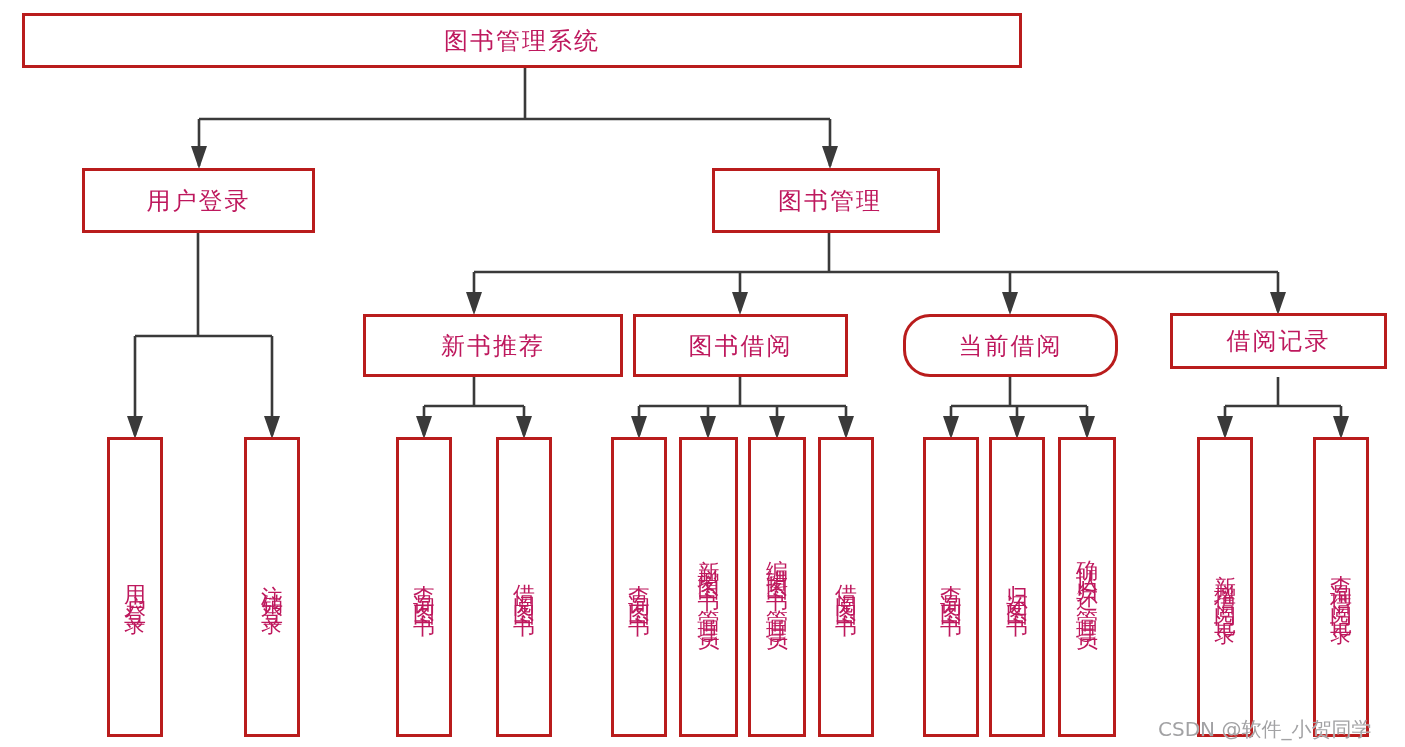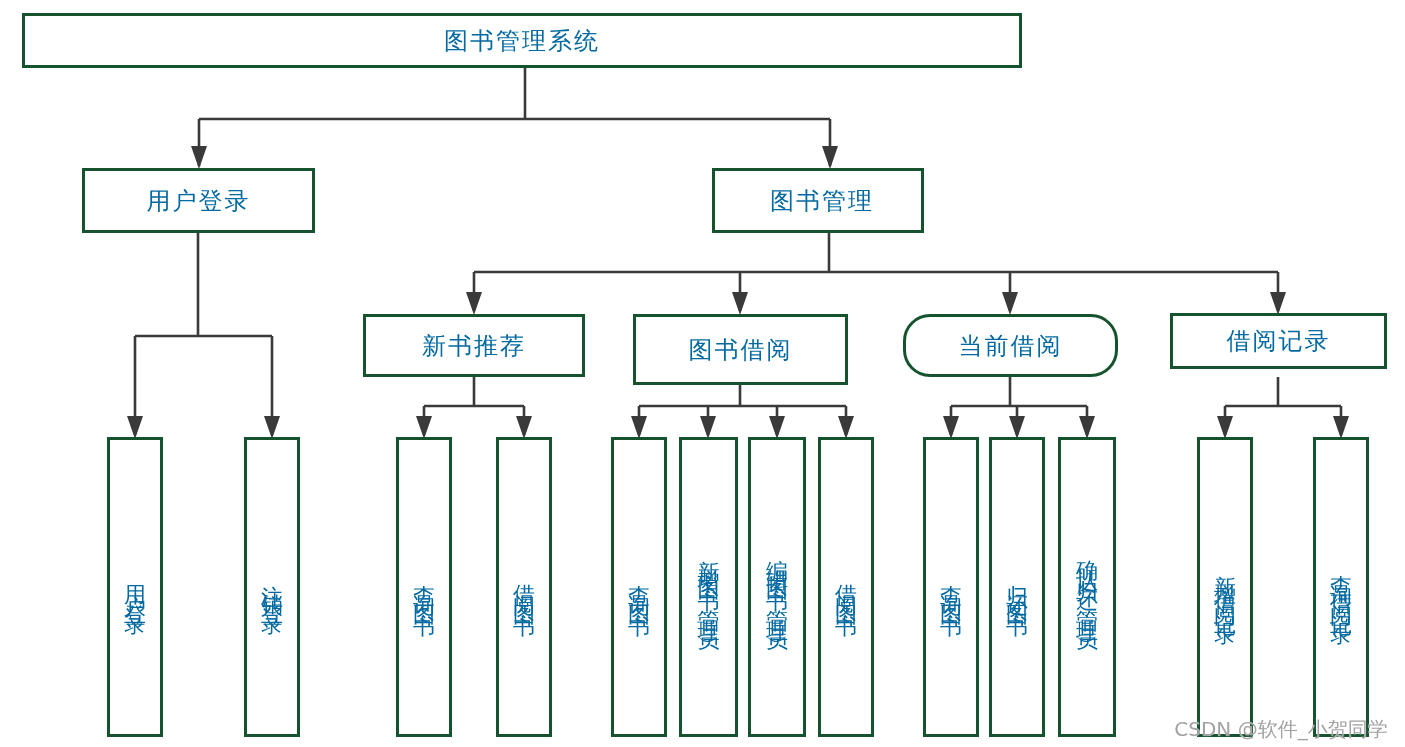--- a/index.html
+++ b/index.html
@@ -18,26 +18,26 @@
   #connectors {
     position: absolute;
     left: 0;
     top: 0;
     z-index: 1;
   }
   .node {
     position: absolute;
     box-sizing: border-box;
     background: #ffffff;
-    border: 3px solid #14532d;
+    border: 3px solid #b91c1c;
     display: flex;
     align-items: center;
     justify-content: center;
     z-index: 2;
-    color: #0369a1;
+    color: #be185d;
   }
   .hbox {
     font-size: 24px;
     letter-spacing: 2px;
     white-space: nowrap;
   }
   .vbox span {
     writing-mode: vertical-rl;
     text-orientation: mixed;
     line-height: 1;
@@ -46,21 +46,21 @@
     white-space: nowrap;
   }
   #watermark {
     position: absolute;
     left: 1158px;
     top: 716px;
     width: 246px;
     z-index: 3;
     font-size: 20px;
     color: #a2a2a4;
-    text-align: center;
+    text-align: left;
     white-space: nowrap;
     text-shadow: 0 0 1px #ffffff;
   }
 </style>
 </head>
 <body>
 
 <div id="canvas">
 
   <svg id="connectors" width="1405" height="747" viewBox="0 0 1405 747">
@@ -103,28 +103,28 @@
     </g>
   </svg>
 
   <div class="node hbox" style="left:22px; top:13px; width:1000px; height:55px;">
       <span>图书管理系统</span>
     </div>
 
   <div class="node hbox" style="left:82px; top:168px; width:233px; height:65px;">
       <span>用户登录</span>
     </div>
-  <div class="node hbox" style="left:712px; top:168px; width:212px; height:65px;padding-left:8px;">
+  <div class="node hbox" style="left:712px; top:168px; width:228px; height:65px;padding-left:8px;">
       <span>图书管理</span>
     </div>
 
-  <div class="node hbox" style="left:363px; top:314px; width:222px; height:63px;">
+  <div class="node hbox" style="left:363px; top:314px; width:260px; height:63px;">
       <span>新书推荐</span>
     </div>
-  <div class="node hbox" style="left:633px; top:314px; width:215px; height:71px;">
+  <div class="node hbox" style="left:633px; top:314px; width:215px; height:63px;">
       <span>图书借阅</span>
     </div>
   <div class="node hbox" style="left:903px; top:314px; width:215px; height:63px;border-radius:27px;">
       <span>当前借阅</span>
     </div>
   <div class="node hbox" style="left:1170px; top:313px; width:217px; height:56px;">
       <span>借阅记录</span>
     </div>
 
   <div class="node vbox" style="left:107px; top:437px; width:56px; height:300px;">

